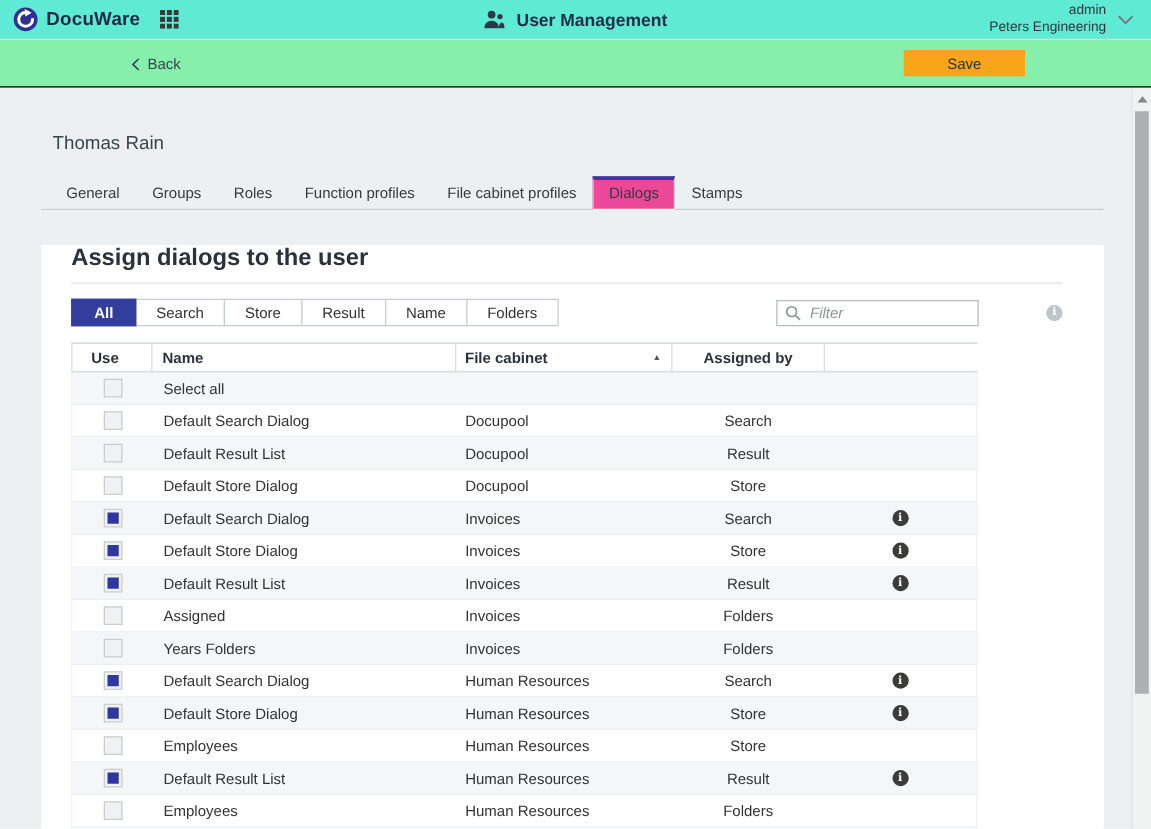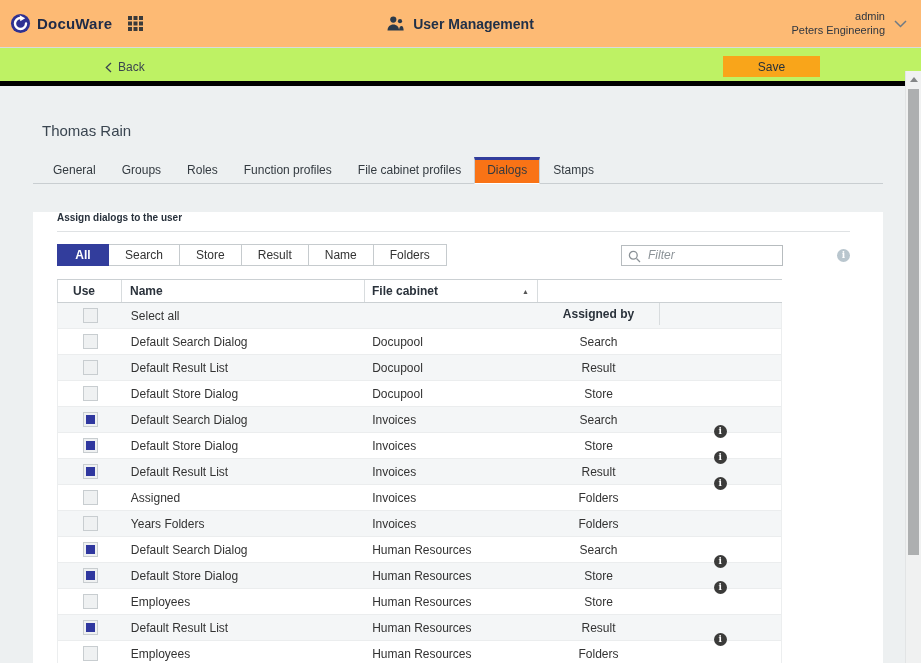--- a/index.html
+++ b/index.html
@@ -1,44 +1,44 @@
 <!DOCTYPE html>
 <html><head>
 <meta charset="utf-8">
 <style>
   * { margin:0; padding:0; box-sizing:border-box; }
   html,body { width:921px; height:663px; overflow:hidden; }
   body { font-family:"Liberation Sans", sans-serif; background:#EDF0F1; color:#333; position:relative; }
 
   
-  .topbar { height:48px; background:#fdba74; border-bottom:1px solid #D8DBDD; display:flex; align-items:center; padding:0 10px; position:relative; z-index:3; }
+  .topbar { height:32px; background:#5eead4; border-bottom:1px solid #D8DBDD; display:flex; align-items:center; padding:0 10px; position:relative; z-index:3; }
   .brand { display:flex; align-items:center; }
   .brand-name { font-size:15px; font-weight:bold; color:#1E2A47; margin-left:6px; letter-spacing:.2px; }
   .apps { margin-left:16px; display:flex; align-items:center; }
   .topbar-center { position:absolute; left:0; right:0; top:0; bottom:0; display:flex; align-items:center; justify-content:center; gap:9px; }
   .page-title { font-size:14px; font-weight:bold; color:#203048; }
   .topbar-right { margin-left:auto; display:flex; align-items:center; gap:9px; position:relative; z-index:2; padding-right:4px; }
   .account { text-align:right; line-height:1.25; }
   .account-name { font-size:11px; font-weight:normal; color:#2E3640; }
   .account-org { font-size:11px; color:#2E3640; }
 
   
-  .toolbar { height:38px; background:#bef264; border-bottom:5px solid #000000; position:relative; z-index:2; }
+  .toolbar { height:38px; background:#86efac; border-bottom:1px solid #000000; position:relative; z-index:2; }
   .back { position:absolute; left:105px; top:12px; display:flex; align-items:center; gap:6px; font-size:12px; color:#3A4450; cursor:pointer; }
   .save-btn { position:absolute; left:723px; top:8px; width:97px; height:21px; background:#F9A51A; border:none; font-family:"Liberation Sans",sans-serif; font-size:12px; color:#26303B; cursor:pointer; }
 
   
   .user-title { margin:36px 0 0 42px; font-size:15px; color:#3A4550; font-weight:normal; }
 
   .tabs { margin:18px 0 1px 33px; width:850px; display:flex; align-items:flex-end; border-bottom:1px solid #C9CED1; padding-left:7px; }
   .tab { padding:5px 13px 6px; font-size:12px; color:#333A40; cursor:pointer; white-space:nowrap; }
-  .tab.active { background:#f97316; border:1px solid #C9CED1; border-bottom:1px solid #fff; border-top:3px solid #323D9C; margin-bottom:-1px; padding:3px 12px 6px; }
+  .tab.active { background:#ec4899; border:1px solid #C9CED1; border-bottom:1px solid #fff; border-top:3px solid #323D9C; margin-bottom:-1px; padding:3px 12px 6px; }
 
   .card { margin-left:33px; width:850px; background:#fff; min-height:498px; }
-  .section-heading { margin:28px 0 0 24px; font-size:10px; font-weight:bold; color:#28313C; }
+  .section-heading { margin:28px 0 0 24px; font-size:19px; font-weight:bold; color:#28313C; }
   .rule { margin:8px 33px 0 24px; border:none; border-top:1px solid #DFE2E4; }
 
   .filter-row { margin:12px 33px 0 24px; display:flex; align-items:center; height:22px; }
   .segmented { display:flex; }
   .seg-btn { min-width:52px; height:22px; padding:0 16px; background:#fff; border:1px solid #C6CBCE; margin-left:-1px; font-family:"Liberation Sans",sans-serif; font-size:12px; color:#333; cursor:pointer; }
   .seg-btn:first-child { margin-left:0; }
   .seg-btn.active { background:#323D9C; border-color:#323D9C; color:#fff; font-weight:bold; position:relative; z-index:1; }
   .filter-wrap { margin-left:auto; margin-right:54px; position:relative; width:162px; height:21px; }
   .filter-wrap input { width:100%; height:100%; border:1px solid #B7BCBF; padding:0 4px 0 26px; font-family:"Liberation Sans",sans-serif; font-size:12px; color:#0c4a6e; outline:none; }
   .filter-wrap input::placeholder { font-style:italic; color:#8C9398; }
@@ -48,21 +48,21 @@
 
   
   .table { margin:13px 0 0 24px; width:725px; font-size:12px; }
   .thead { display:flex; height:24px; border-top:1px solid #CBD0D3; border-bottom:1px solid #CBD0D3; font-weight:bold; color:#2A323B; }
   .th { display:flex; align-items:center; border-right:1px solid #D8DCDE; height:100%; }
   .th:first-child { border-left:1px solid #D8DCDE; }
   .c-use { width:65px; }
   .c-name { width:243px; }
   .c-cab  { width:173px; }
   .c-type { width:122px; }
-  .c-assigned { width:122px;margin-top:23px; }
+  .c-assigned { width:122px; }
   .th.c-use { padding-left:15px; }
   .th.c-name { padding-left:8px; }
   .th.c-cab { padding-left:7px; position:relative; cursor:pointer; }
   .sort-ic { position:absolute; right:8px; top:8px; font-size:7px; color:#555; line-height:1; }
   .th.c-type { padding-left:7px; }
   .th.c-assigned { justify-content:center; padding-left:0; }
 
   .tbody { border-left:1px solid #ECEEEF; border-right:1px solid #ECEEEF; }
   .trow { display:flex; height:26px; align-items:center; border-bottom:1px solid #EBEDEE; background:#fff; }
   .trow:nth-child(odd) { background:#F4F6F7; }

